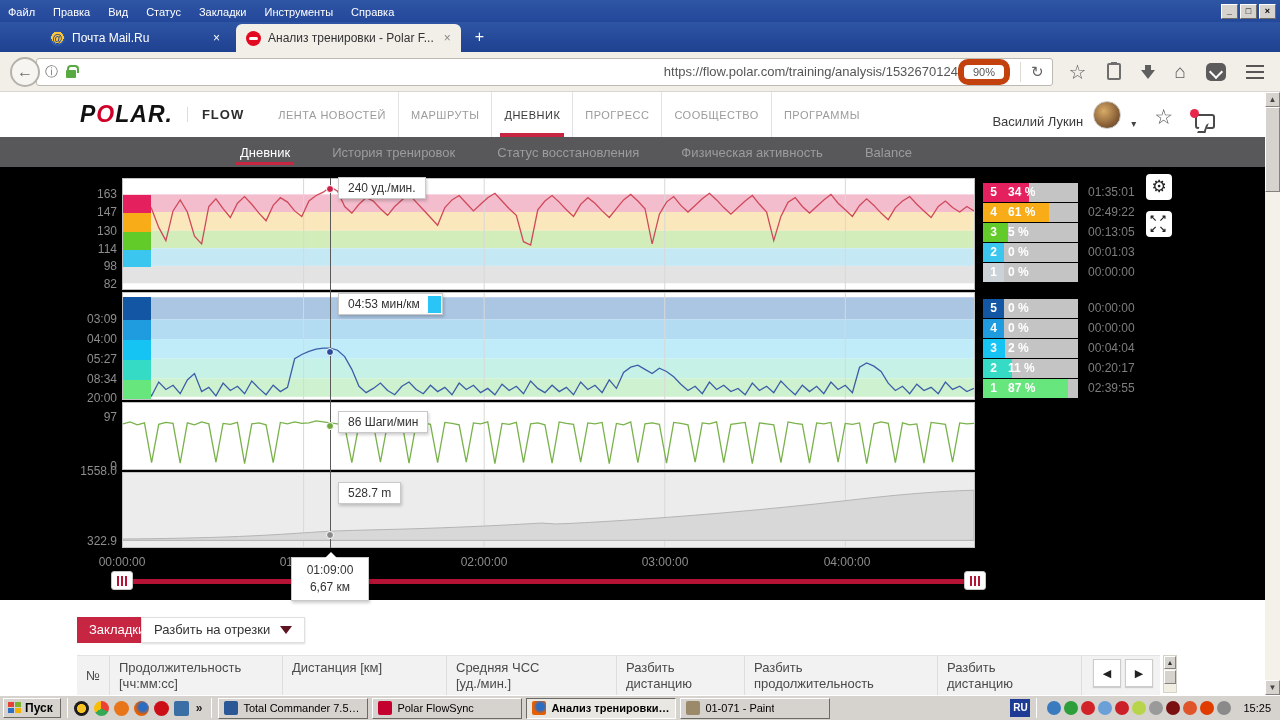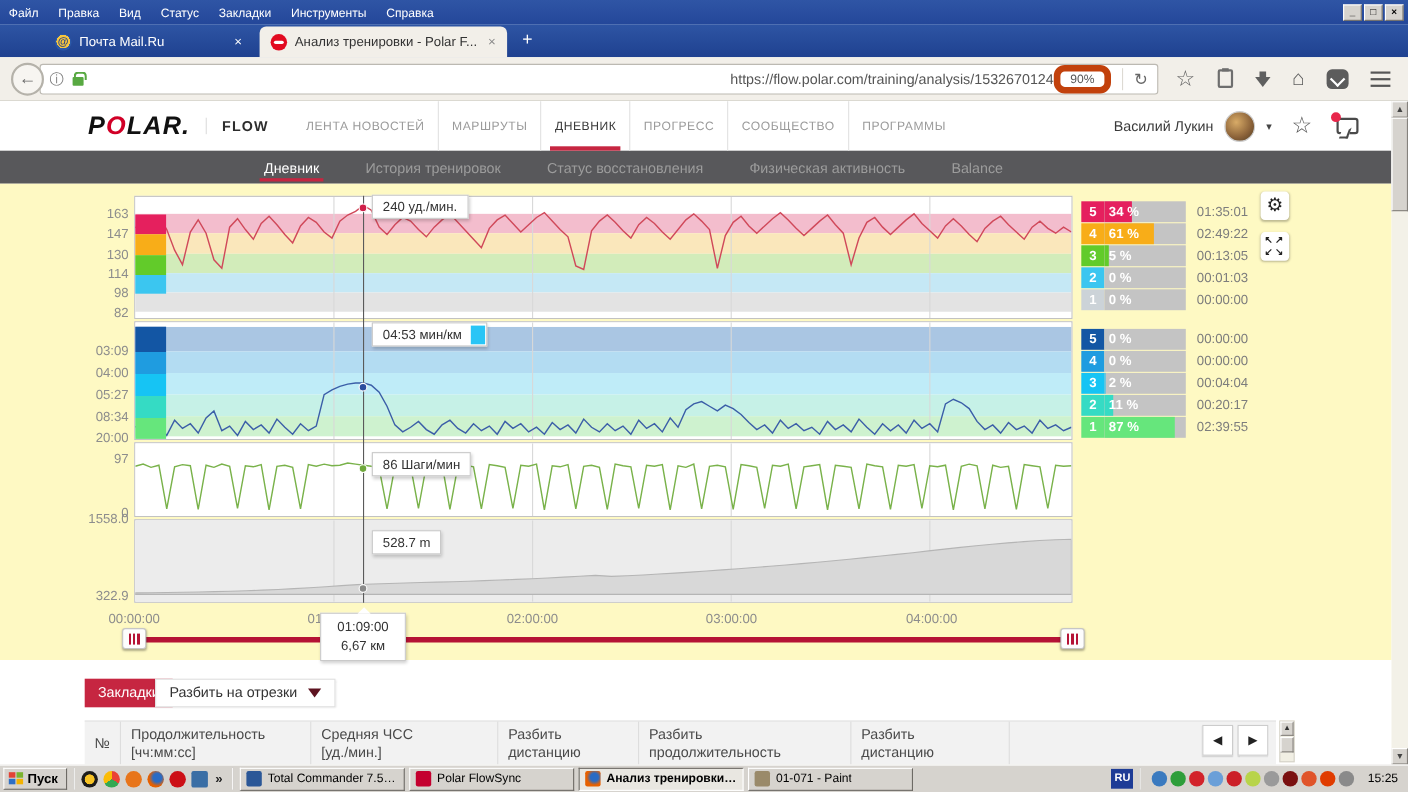--- a/index.html
+++ b/index.html
@@ -49,34 +49,34 @@
   .content { position:relative; width:1265px; height:603px; background:#fff; }
   .pheader { height:45px; display:flex; align-items:center; padding-left:80px; background:#fff; }
   .plogo { font-style:italic; font-weight:bold; font-size:23px; letter-spacing:1px; color:#111; }
   .plogo .o { color:#d10027; }
   .pflow { font-weight:bold; font-size:13px; color:#2d2d2d; margin-left:14px; padding-left:14px; border-left:1px solid #ddd; letter-spacing:1px; }
   .pnav { display:flex; align-items:center; margin-left:22px; }
   .pnav-item { font-size:11px; letter-spacing:.5px; color:#9b9b9b; padding:0 12px; border-left:1px solid #e2e2e2; position:relative; height:45px; display:flex; align-items:center; }
   .pnav-item:first-child { border-left:none; }
   .pnav-item.active { color:#3a3a3a; }
   .pnav-item.active:after { content:""; position:absolute; left:8px; right:8px; bottom:0; height:4px; background:#c62641; }
-  .pright { margin-left:auto; display:flex; align-items:center; margin-right:30px; gap:10px; }
+  .pright { margin-left:auto; display:flex; align-items:flex-end; margin-right:50px; gap:10px; }
   .uname { font-size:13px; color:#3a3a3a; }
   .avatar { width:28px; height:28px; border-radius:50%; background:radial-gradient(circle at 38% 35%, #d8ab67, #8a6138 60%, #4c3a22); border:1px solid #ccc; }
   .caret { font-size:10px; color:#444; }
   .hstar { font-size:21px; color:#555; margin-left:8px; }
   .speech { width:20px; height:15px; border:2px solid #4a4a4a; border-radius:3px; position:relative; margin-left:12px; }
   .speech:before { content:""; position:absolute; left:2px; bottom:-6px; width:6px; height:6px; background:#fff; border-right:2px solid #4a4a4a; border-bottom:2px solid #4a4a4a; transform:skewX(-20deg); border-top:2px solid #fff;}
   .speech .dot { position:absolute; left:-7px; top:-7px; width:9px; height:9px; border-radius:50%; background:#e8274b; }
   .subnav { height:30px; background:#58585b; display:flex; align-items:center; padding-left:240px; gap:42px; }
   .snav-item { font-size:13px; color:#9c9c9c; position:relative; height:30px; display:flex; align-items:center; }
   .snav-item.active { color:#fff; }
   .snav-item.active:after { content:""; position:absolute; left:-4px; right:-4px; bottom:2px; height:3px; background:#c62641; }
 
-  .chart-section { position:relative; height:433px; background:#fef9c3; }
+  .chart-section { position:relative; height:433px; background:#000000; }
   .chart { position:absolute; left:122px; width:853px; background:#fff; border:1px solid #c2c2c2; }
   .chart svg { position:absolute; inset:0; width:100%; height:100%; }
   .ytick { position:absolute; left:55px; width:62px; text-align:right; font-size:12px; color:#8d8d8d; }
   .xtick { position:absolute; width:70px; text-align:center; font-size:12px; color:#8d8d8d; top:388px; }
   .chipcol { position:absolute; width:28px; }
   .cursorline { position:absolute; left:330px; top:11px; width:1px; height:370px; background:#5a5a5a; z-index:5; }
   .cdot { position:absolute; width:8px; height:8px; border-radius:50%; border:1px solid #fff; z-index:6; }
   .tooltip { position:absolute; background:#fff; border:1px solid #c9c9c9; box-shadow:1px 2px 3px rgba(0,0,0,.2); font-size:12px; color:#333; padding:3px 9px; z-index:7; white-space:nowrap; display:flex; align-items:center; }
   .tooltip .zsq { width:13px; height:17px; background:#29c5f6; margin:-3px -8px -3px 8px; }
   .zone-table { position:absolute; left:983px; }
@@ -412,20 +412,23 @@
       <span>Разбить на отрезки</span>
       <span class="tri"></span>
     </div>
     <div class="seghead" id="seg-head">
         <div class="segcell" style="width: 33px; text-align: center; padding-top: 12px;">
           <div>№</div>
         </div>
         <div class="segcell" style="width: 173px;">
           <div>Продолжительность</div>
           <div>[чч:мм:сс]</div>
+        </div>
+        <div class="segcell" style="width: 164px;">
+          <div>Дистанция [км]</div>
         </div>
         <div class="segcell" style="width: 170px;">
           <div>Средняя ЧСС</div>
           <div>[уд./мин.]</div>
         </div>
         <div class="segcell" style="width: 128px;">
           <div>Разбить</div>
           <div>дистанцию</div>
         </div>
         <div class="segcell" style="width: 193px;">

